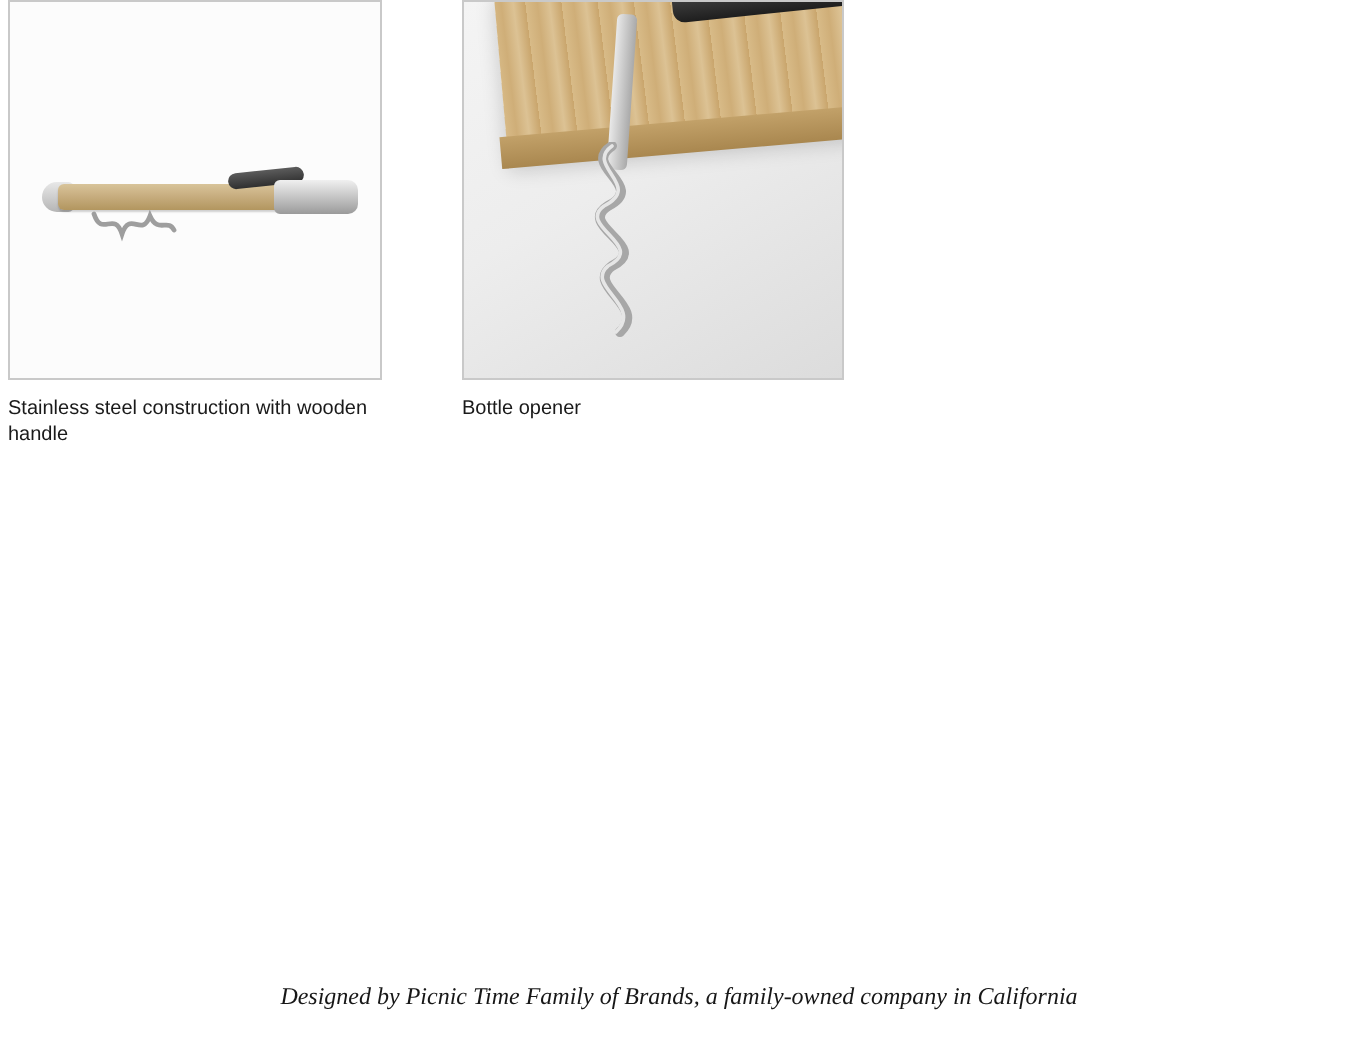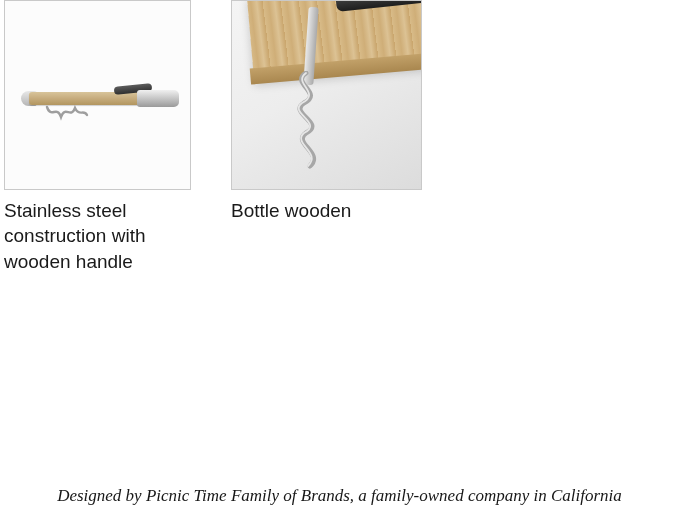--- a/index.html
+++ b/index.html
@@ -36,21 +36,21 @@
     background: #fdfdfd;
   }
   .feature.wide .thumb {
     width: 193px;
   }
   .feature.third .thumb {
     width: 191px;
   }
   .caption {
     margin-top: 8px;
-    font-size: 19px;
+    font-size: 10px;
     line-height: 1.33;
     color: #1a1a1a;
     max-width: 200px;
   }
   
   .img1-bg { position: absolute; inset: 0; background: #fcfcfc; }
   .tool1 {
     position: absolute;
     left: 14px;
     top: 78px;
@@ -204,21 +204,21 @@
     width: 70px; height: 100px;
   }
   
   .footer {
     position: absolute;
     left: 0; right: 0;
     bottom: 16px;
     text-align: center;
     font-family: "Liberation Serif", serif;
     font-style: italic;
-    font-size: 17px;
+    font-size: 12px;
     color: #171717;
   }
 </style>
 </head>
 <body>
 
 <div class="feature-row">
 
   <div class="feature">
     <div class="thumb">
@@ -242,18 +242,18 @@
       <div class="img3-bg"></div>
       <div class="board3"></div>
       <div class="board3-face"></div>
       <div class="handle3"></div>
       <div class="shaft3"></div>
       <svg class="spiral" viewBox="0 0 70 100">
         <path d="M26 2 C10 12, 44 22, 24 32 C8 42, 46 52, 26 62 C12 72, 44 82, 30 95" fill="none" stroke="#a7a7a7" stroke-width="5" stroke-linecap="round"></path>
         <path d="M26 2 C12 12, 42 22, 22 32 C8 42, 44 52, 24 62 C12 72, 42 82, 28 95" fill="none" stroke="#e6e6e6" stroke-width="1.8" stroke-linecap="round"></path>
       </svg>
     </div>
-    <div class="caption">Bottle wooden</div>
+    <div class="caption">Bottle opener</div>
   </div>
 
 </div>
 
 <div class="footer">Designed by Picnic Time Family of Brands, a family-owned company in California</div>
 
 </body></html>

